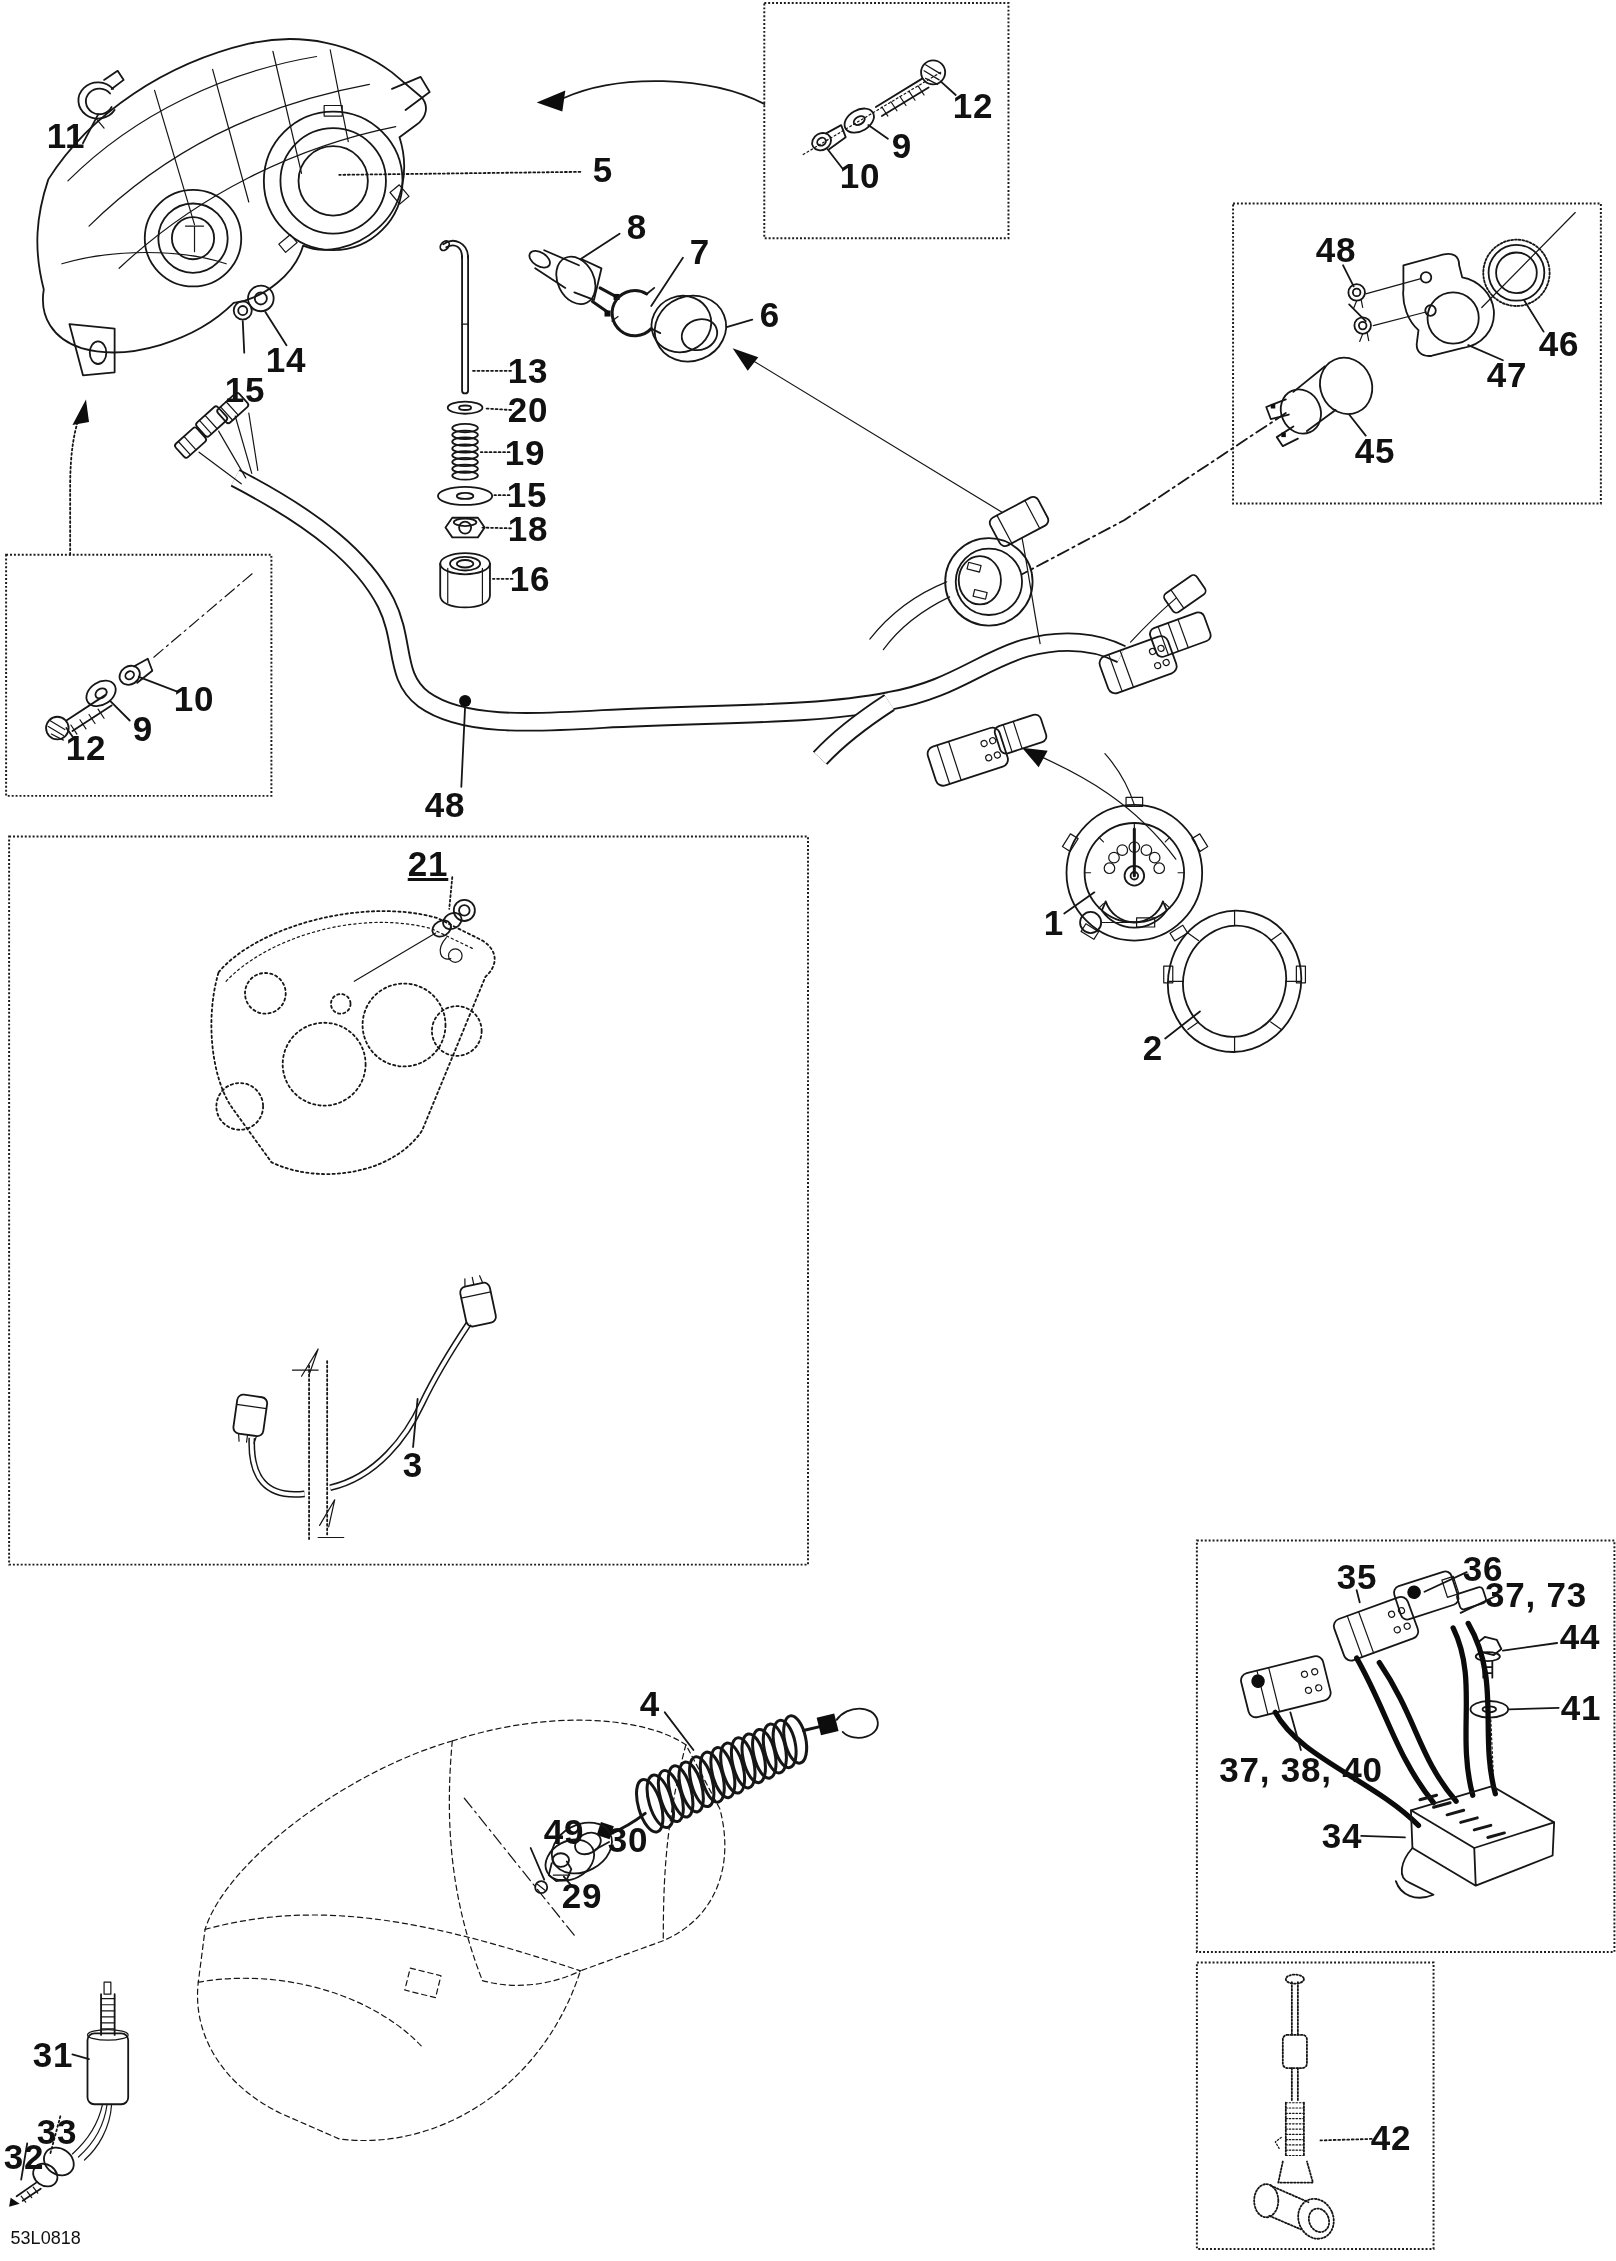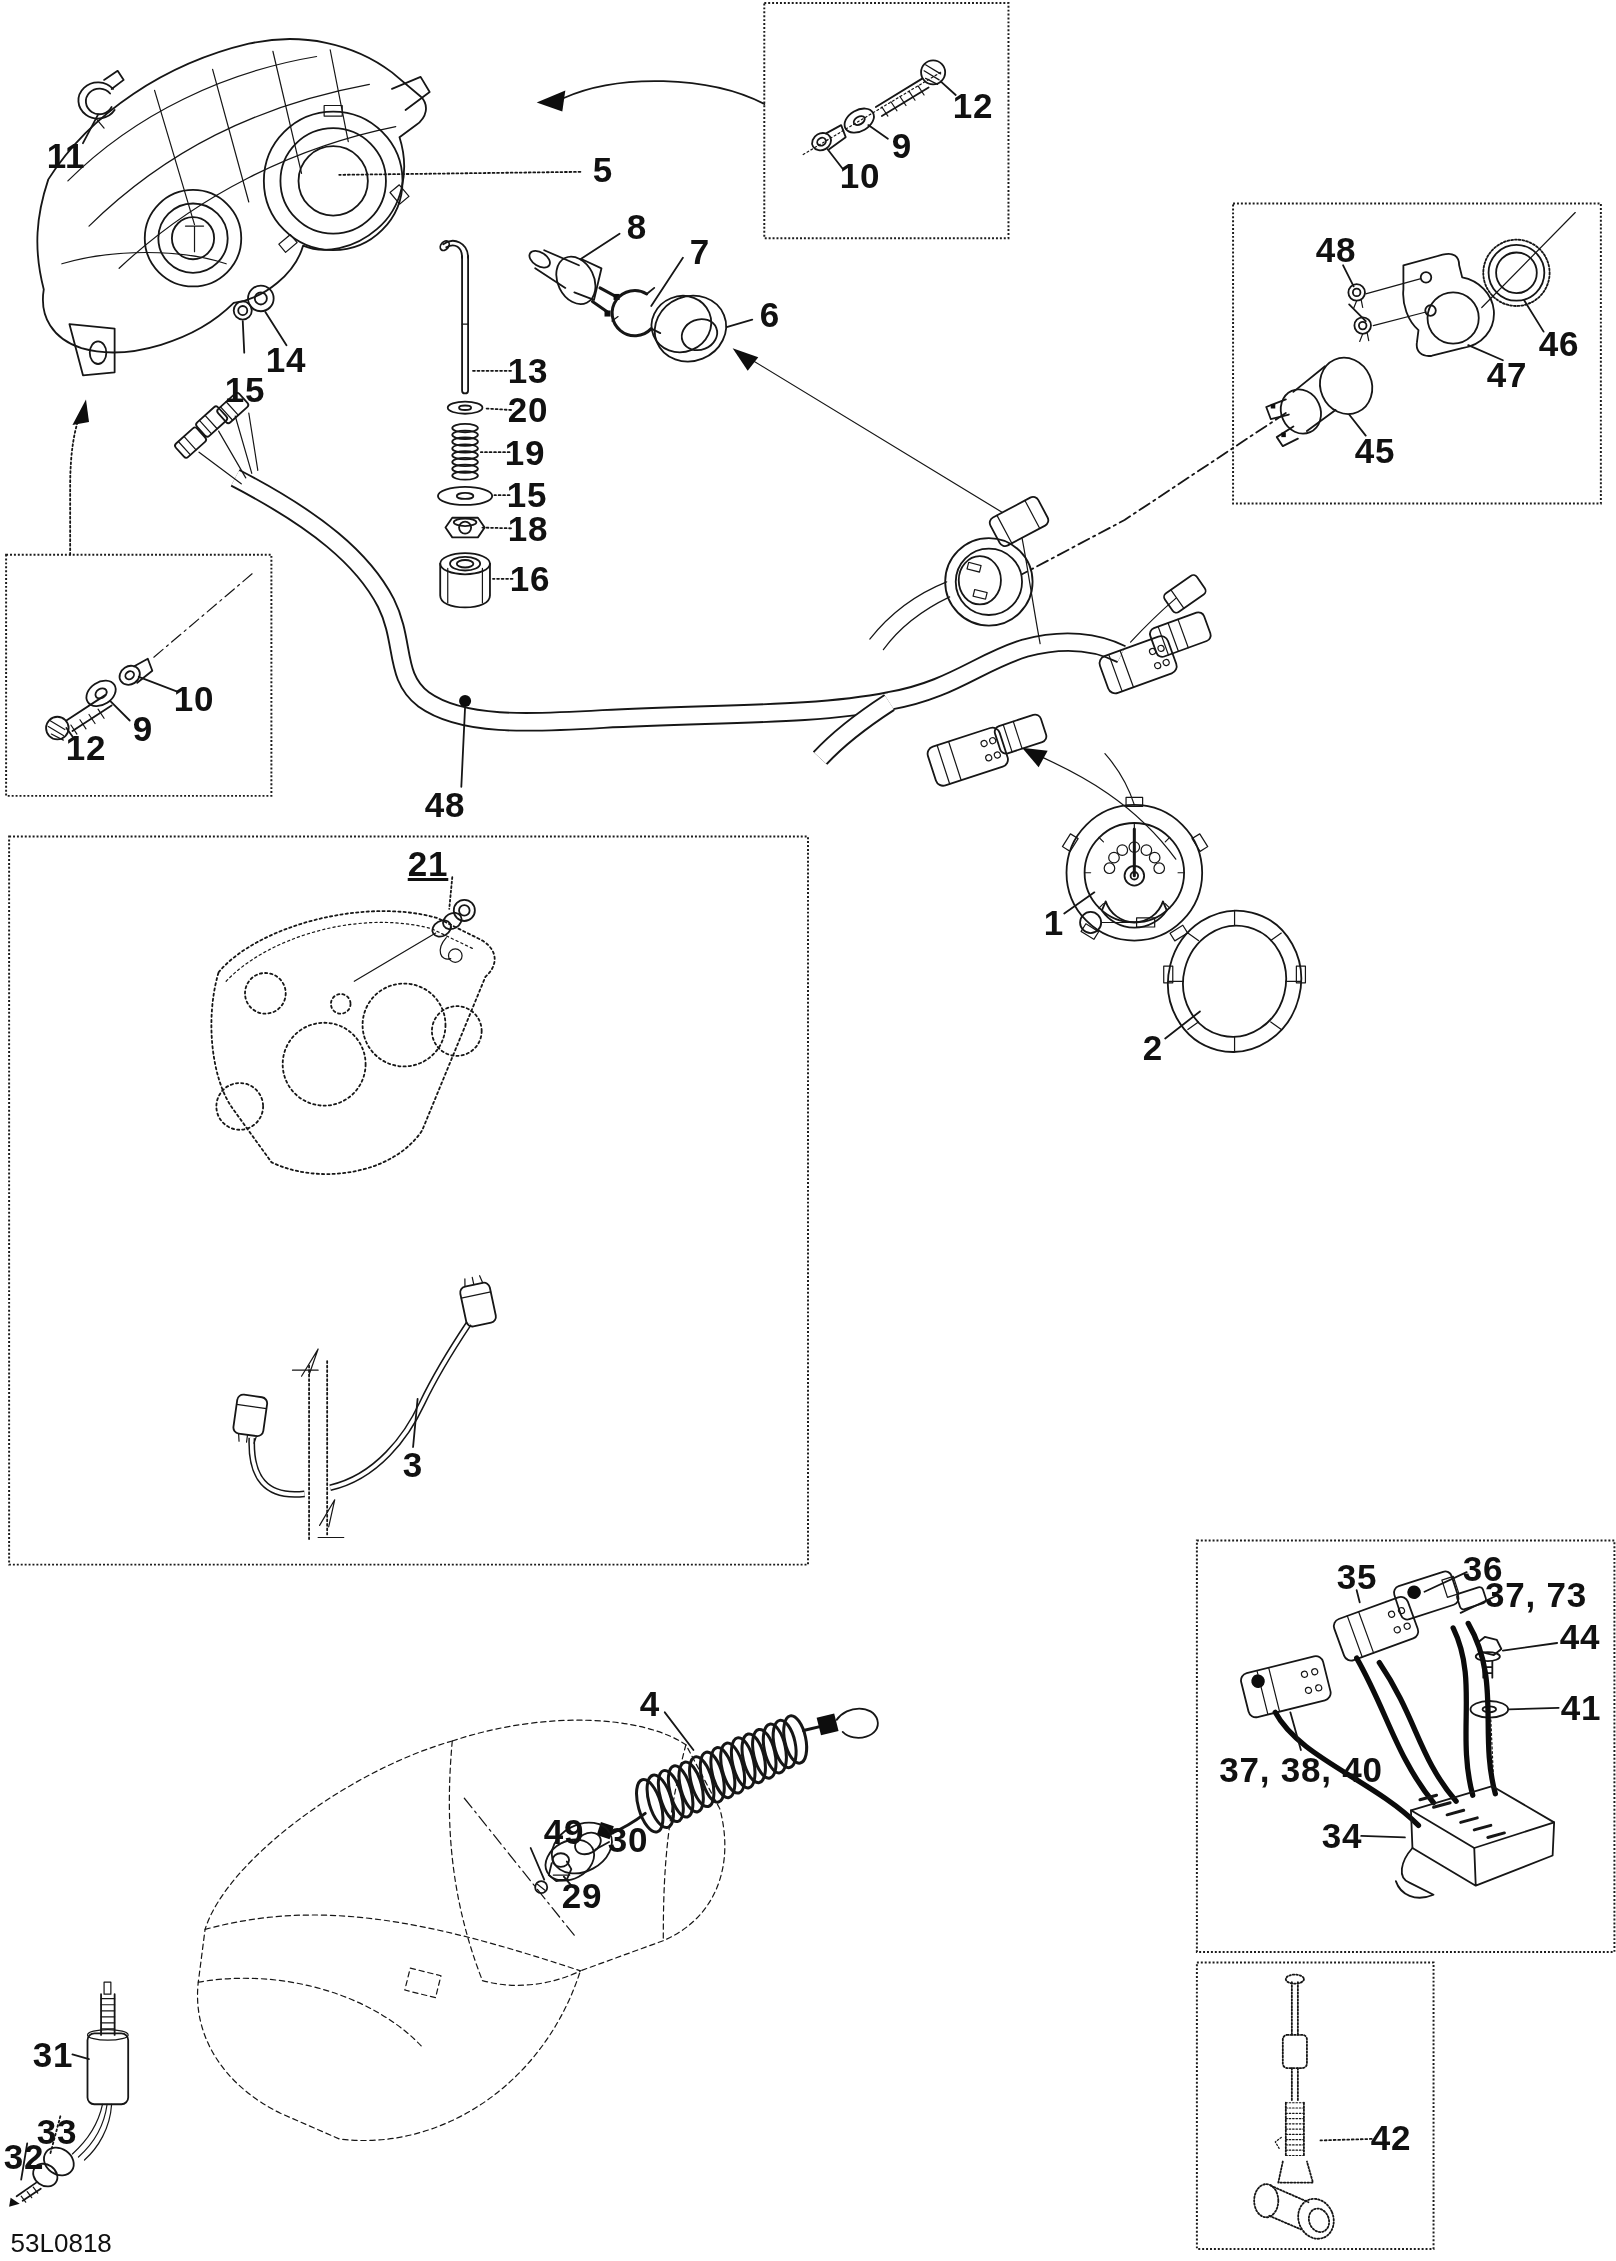--- a/index.html
+++ b/index.html
@@ -14,21 +14,21 @@
   svg .dash{stroke-dasharray:7 5;}
   svg .dashdot{stroke-dasharray:16 6 3 6;}
   svg .boxline{stroke:#1c1c1c;fill:none;stroke-width:2.6;stroke-dasharray:2.6 2.6;}
   svg .fillb{fill:#0d0d0d;stroke:none;}
   svg .tubeO{stroke:#161616;stroke-width:26;fill:none;}
   svg .tubeI{stroke:#ffffff;stroke-width:21;fill:none;}
   svg .cordO{stroke:#161616;stroke-width:9;fill:none;}
   svg .cordI{stroke:#ffffff;stroke-width:5;fill:none;}
   .callout{position:absolute;transform:translate(-50%,-50%);font-size:35px;font-weight:600;
            color:#111;white-space:nowrap;letter-spacing:0.8px;}
-  .doc-code{position:absolute;left:10.6px;top:2228px;font-size:26px;font-weight:400;color:#111;}
+  .doc-code{position:absolute;left:10.6px;top:2228px;font-size:18px;font-weight:400;color:#111;}
 </style>
 </head>
 <body>
 
 <div class="stage">
 
 <svg class="artwork" width="1616" height="2261" viewBox="0 0 2144 3000">
 
   <g>
     <rect class="boxline" x="1014" y="4" width="324" height="312"></rect>
@@ -447,21 +447,21 @@
   </g>
 
   <g>
     <path class="ln dot" d="M770,228 L450,232"></path>
     <path class="ln" d="M822,310 L770,344 M906,342 L864,406 M998,424 L964,434"></path>
     <path class="ln" d="M110,190 L130,152 M324,468 L322,426 M380,458 L352,414"></path>
     <path class="ln dot" d="M678,492 L626,492 M678,544 L644,542 M676,600 L638,600 M676,657 L656,657 M678,701 L640,700 M680,768 L654,768"></path>
   </g>
 </svg>
 
-<div class="callout" style="left:66px;top:136px;margin-top:20px;">11</div>
+<div class="callout" style="left:66px;top:136px;">11</div>
 <div class="callout" style="left:603px;top:170px;">5</div>
 <div class="callout" style="left:637px;top:227px;">8</div>
 <div class="callout" style="left:700px;top:252px;">7</div>
 <div class="callout" style="left:770px;top:315px;">6</div>
 <div class="callout" style="left:973px;top:106px;">12</div>
 <div class="callout" style="left:902px;top:146px;">9</div>
 <div class="callout" style="left:860px;top:176px;">10</div>
 <div class="callout" style="left:245px;top:390px;text-align:right;">15</div>
 <div class="callout" style="left:286px;top:360px;">14</div>
 <div class="callout" style="left:528px;top:371px;">13</div>

